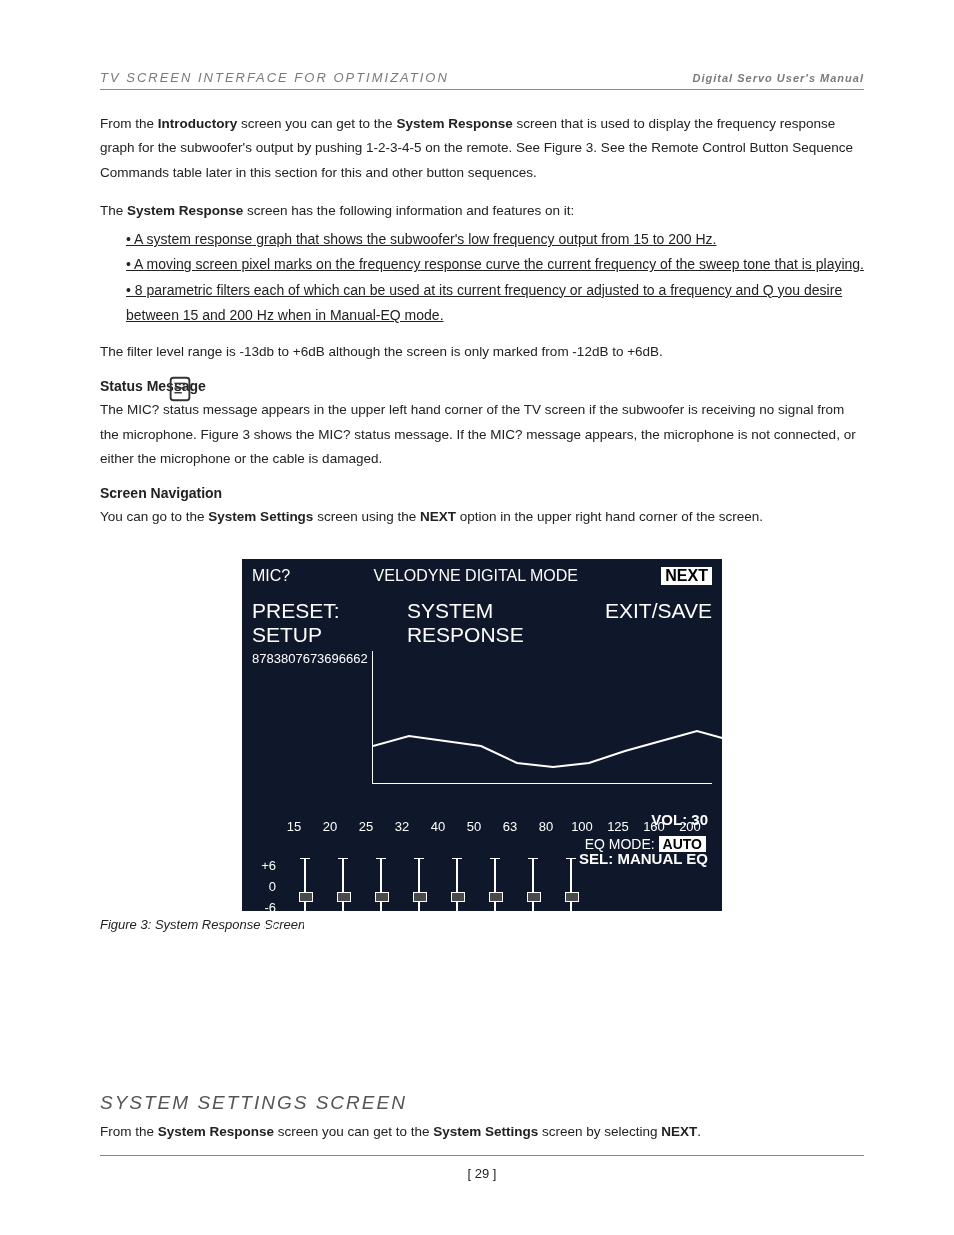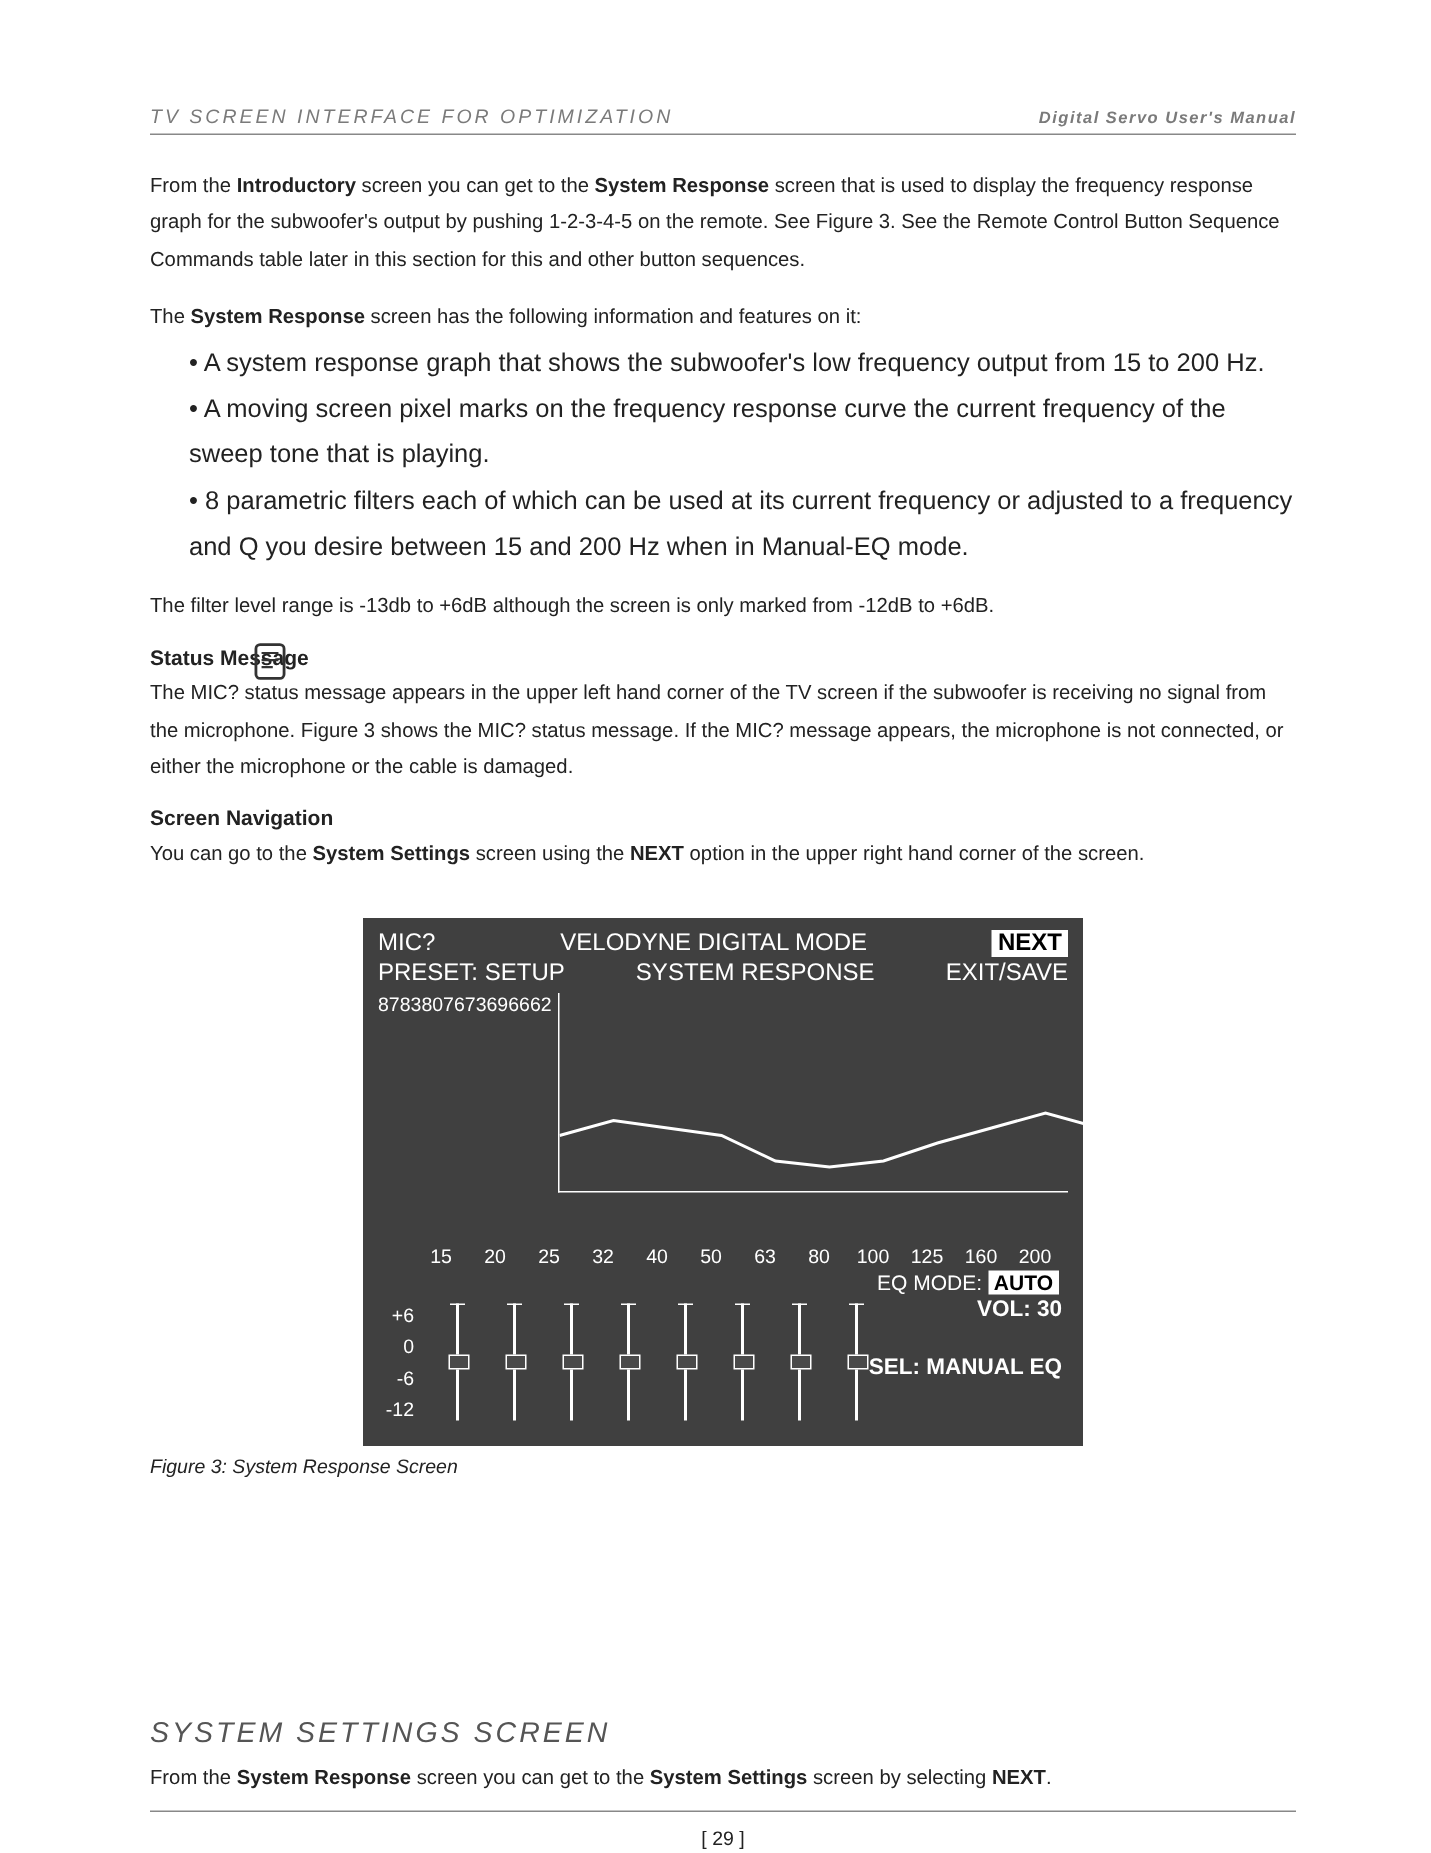--- a/index.html
+++ b/index.html
@@ -39,22 +39,23 @@
   .para {
     font-size: 13.5px;
     line-height: 1.8;
     margin: 0 0 14px 0;
   }
   .bullets {
     margin: 0 0 12px 0;
     padding-left: 26px;
   }
   .bullets .bi {
-    font-size: 17px;
+    font-size: 14px;
     line-height: 1.8;
+    text-decoration: underline;
   }
   .sub-h {
     font-weight: bold;
     font-size: 14px;
     margin-top: 8px;
     margin-bottom: 4px;
     font-family: Arial, sans-serif;
   }
   .icon-margin {
     position: absolute;
@@ -83,39 +84,38 @@
   .pageno {
     text-align: center;
     font-size: 13px;
     margin-top: 10px;
   }
   
   .tv {
     width: 480px;
     height: 352px;
     margin: 30px auto 0 auto;
-    background: #404040;
+    background: #0f172a;
     color: #fff;
     font-family: Arial, sans-serif;
     padding: 8px 10px;
     box-sizing: border-box;
     position: relative;
   }
   .tv-row1 {
     display: flex;
     justify-content: space-between;
     font-size: 16px;
     font-weight: normal;
   }
   .tv-row2 {
     display: flex;
     justify-content: space-between;
-    font-size: 16px;
-    margin-top: 2px;
-    align-items: flex-end;
+    font-size: 21px;
+    margin-top: 14px;
   }
   .btn-box {
     background: #fff;
     color: #000;
     padding: 0 4px;
     font-weight: bold;
   }
   .graph-area {
     display: flex;
     margin-top: 4px;

